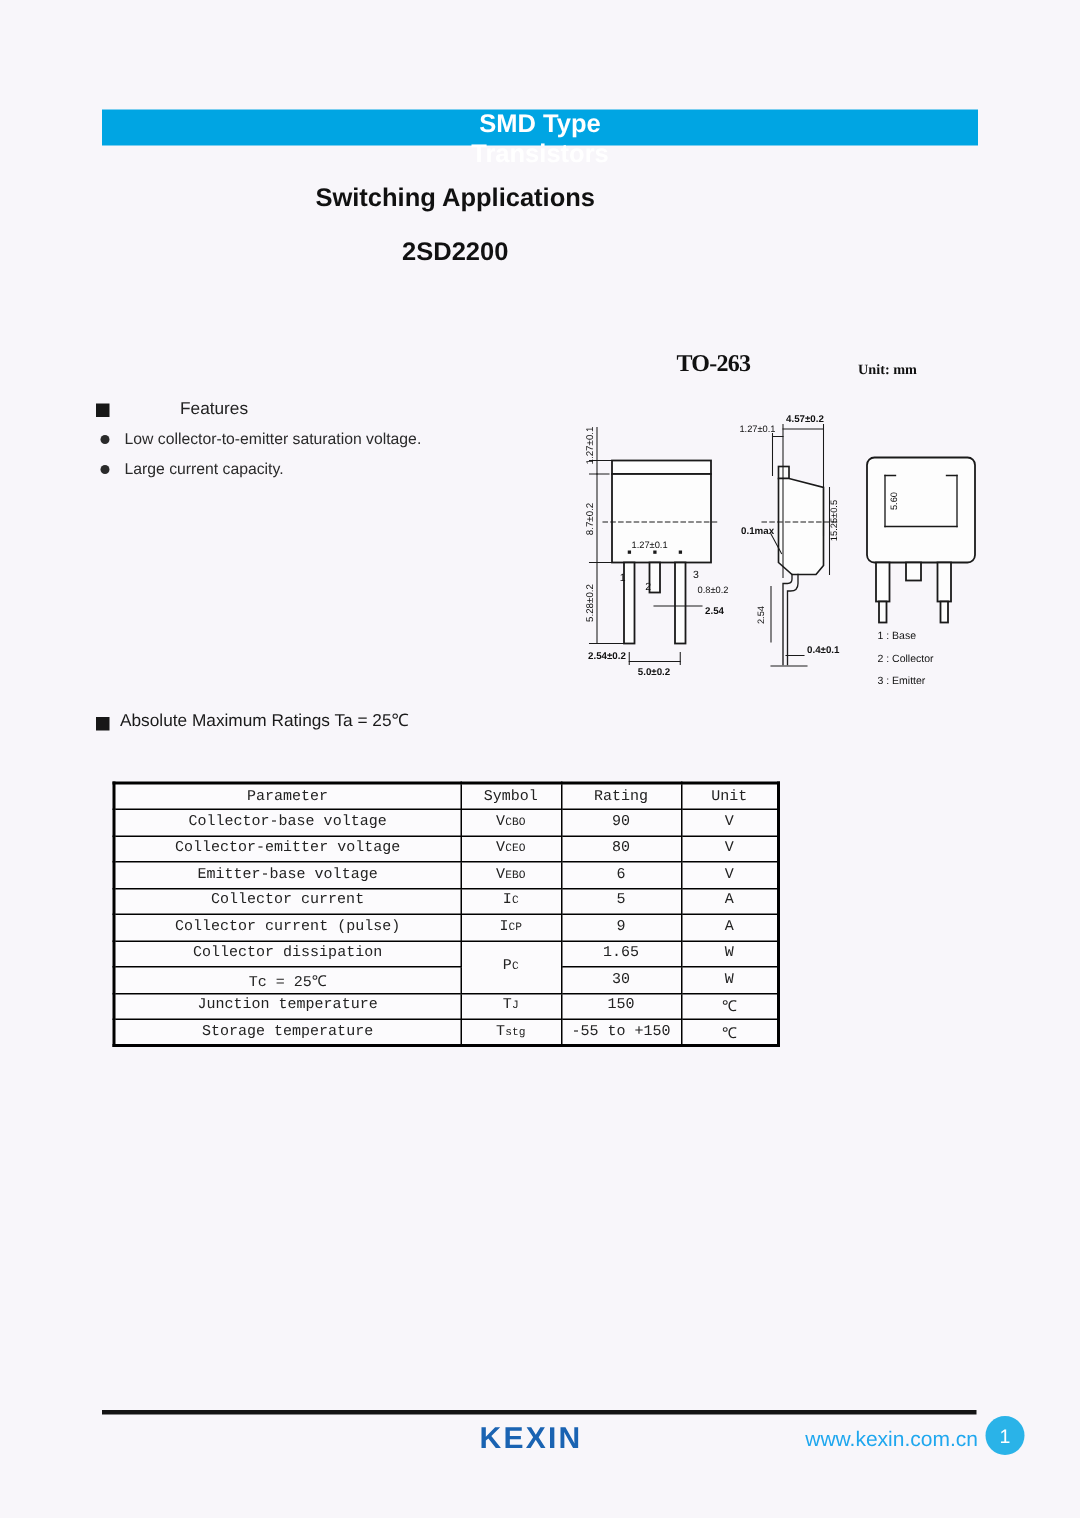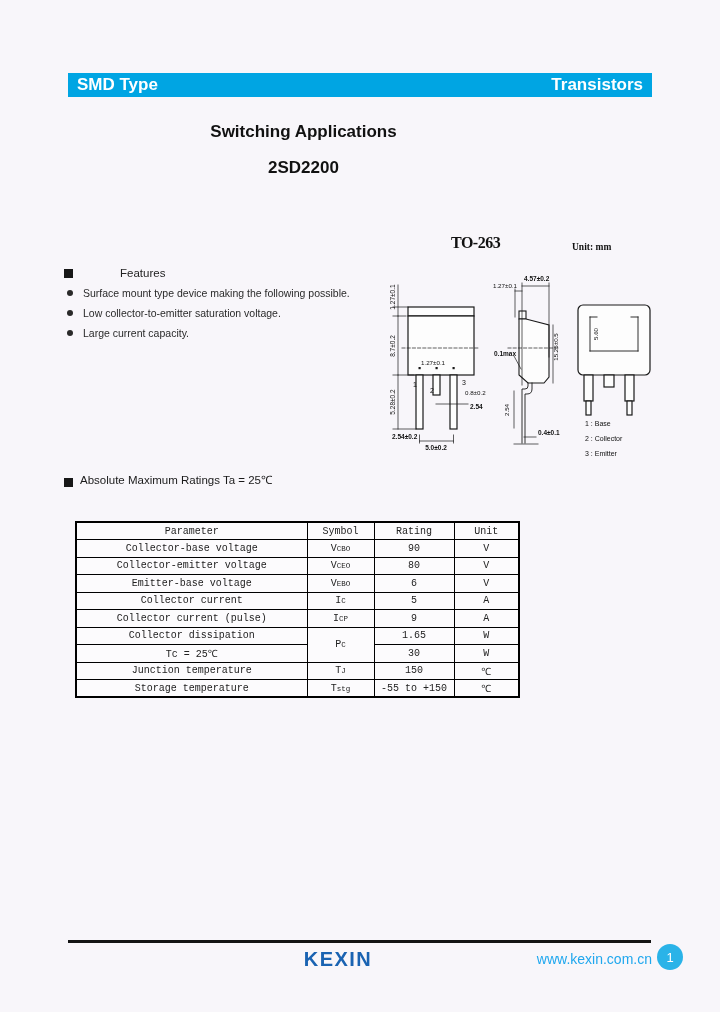--- a/index.html
+++ b/index.html
@@ -11,21 +11,21 @@
     position:relative;
     overflow:hidden;
   }
   .page { position:absolute; inset:0; }
 
   
   .header-bar {
     position:absolute; left:68px; top:73px; width:584px; height:24px;
     background:#00a5e3; color:#ffffff;
     display:flex; justify-content:space-between; align-items:center;
-    padding:0 9px; font-size:17px; font-weight:bold;
+    padding:0 9px; font-size:17px; font-weight:bold;flex-direction:column;
   }
 
   
   .title-app, .title-part {
     position:absolute; left:0; width:607px; text-align:center;
     font-size:17px; font-weight:bold; color:#111;
   }
   .title-app { top:122px; }
   .title-part { top:158px; }
 
@@ -57,21 +57,21 @@
   }
   table.ratings col.c-param { width:231px; }
   table.ratings col.c-sym   { width:67px; }
   table.ratings col.c-rat   { width:80px; }
   table.ratings col.c-unit  { width:65px; }
   td.param { text-align:left; padding-left:5px; }
   .sub { font-size:7.5px; }
 
   
   .footer-rule { position:absolute; left:68px; top:940px; width:583px; height:3px; background:#141414; }
-  .logo { position:absolute; left:0; top:948px; width:676px; text-align:center;
+  .logo { position:absolute; left:16px; top:948px; width:676px; text-align:center;
           font-size:20px; font-weight:bold; color:#1a63b2; letter-spacing:1.5px; }
   .url  { position:absolute; right:68px; top:951px; font-size:14px; color:#1fa7ee; text-decoration:none;margin-left:27px; }
   .page-num { position:absolute; left:657px; top:944px; width:26px; height:26px; border-radius:50%;
               background:#2ab3e8; color:#fff; font-size:13px;
               display:flex; align-items:center; justify-content:center; }
 </style>
 </head>
 <body>
 
 <div class="page">
@@ -81,24 +81,20 @@
     <span>Transistors</span>
   </div>
 
   <div class="title-app">Switching Applications</div>
   <div class="title-part">2SD2200</div>
 
   <div class="features">
     <div class="features-title">
       <span class="sq"></span>
       <span>Features</span>
-    </div>
-    <div class="feature-item">
-      <span class="dot"></span>
-      <span>Surface mount type device making the following possible.</span>
     </div>
     <div class="feature-item">
       <span class="dot"></span>
       <span>Low collector-to-emitter saturation voltage.</span>
     </div>
     <div class="feature-item">
       <span class="dot"></span>
       <span>Large current capacity.</span>
     </div>
   </div>

